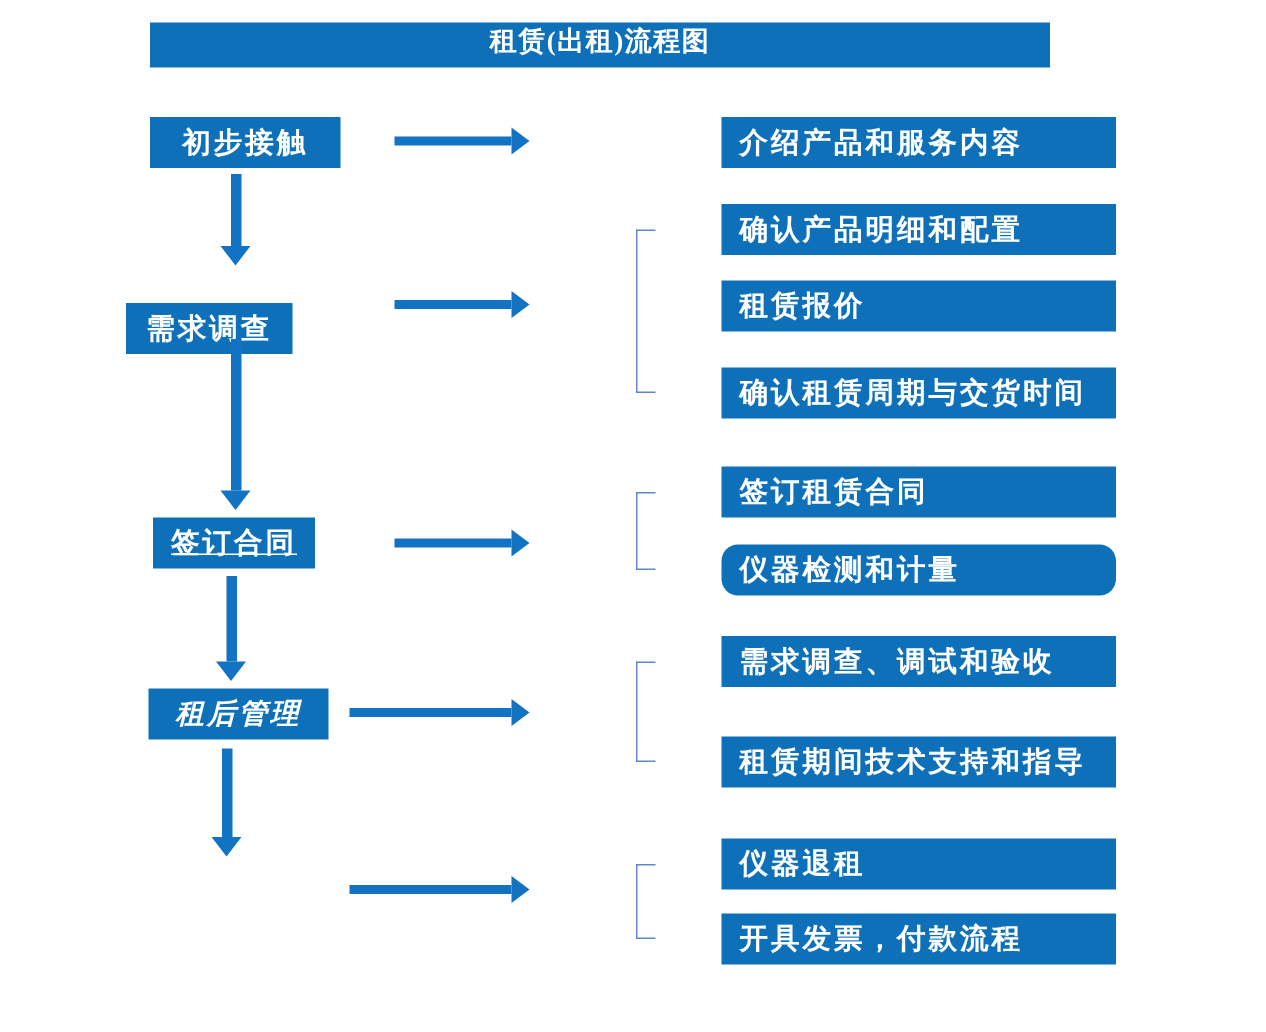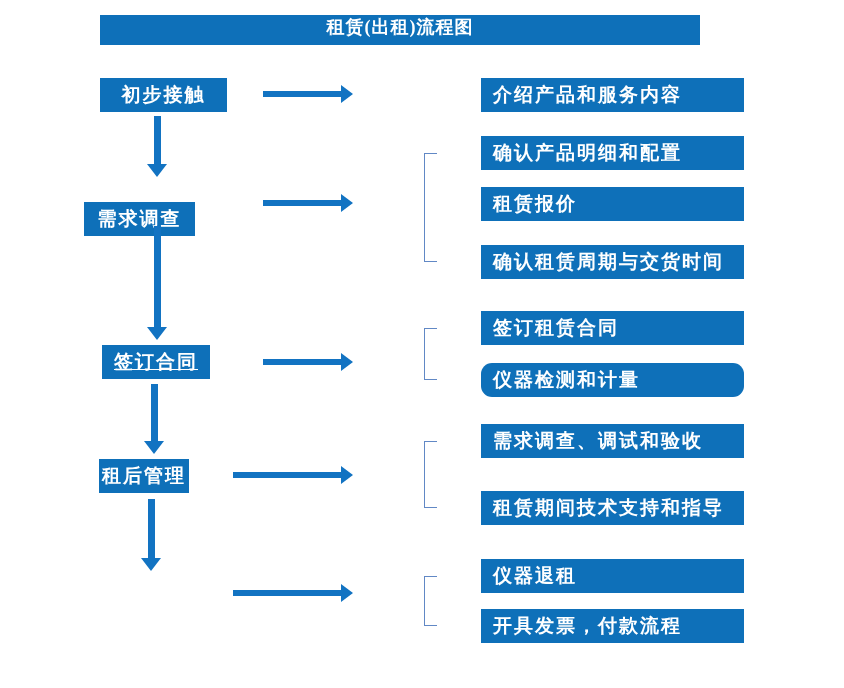--- a/index.html
+++ b/index.html
@@ -63,21 +63,21 @@
 
   <div class="box left" style="left:100px;top:78px;width:127px;">
     <span>初步接触</span>
   </div>
   <div class="box left" style="left:84px;top:187px;width:111px;margin-top:15px;">
     <span>需求调查</span>
   </div>
   <div class="box left" style="left:102px;top:345px;width:108px;text-decoration:underline;">
     <span>签订合同</span>
   </div>
-  <div class="box left" style="left:99px;top:459px;width:90px;">
+  <div class="box left" style="left:99px;top:459px;width:120px;font-style:italic;">
     <span>租后管理</span>
   </div>
 
   <div class="v-arrow" style="left:147px;top:116px;height:61px;">
     <div class="shaft"></div>
     <div class="head"></div>
   </div>
   <div class="v-arrow" style="left:147px;top:226px;height:114px;">
     <div class="shaft"></div>
     <div class="head"></div>

